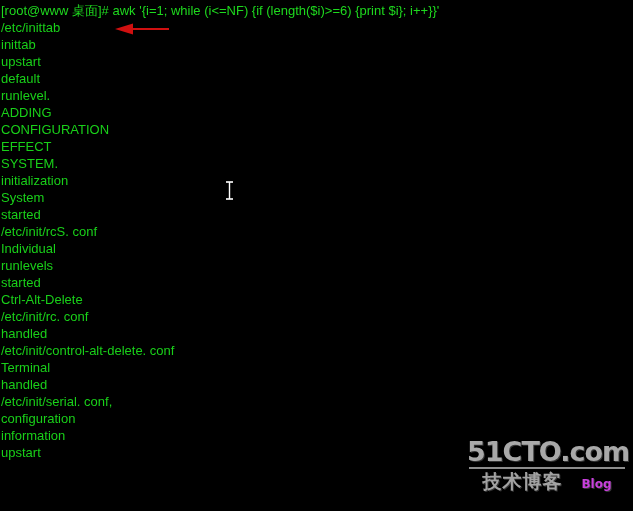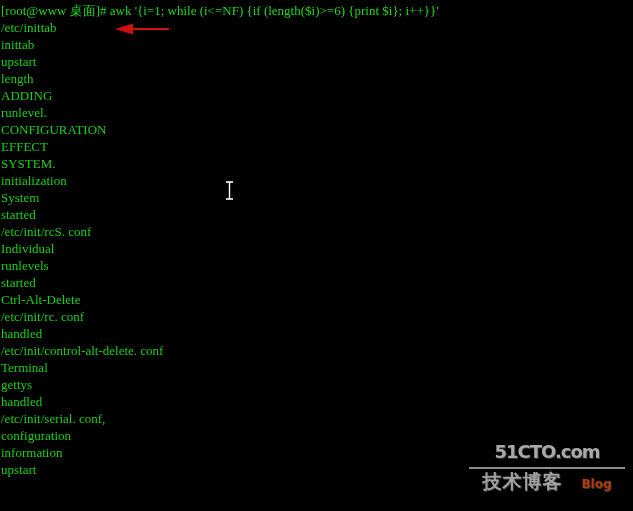--- a/index.html
+++ b/index.html
@@ -25,21 +25,21 @@
   .term-screen {
     position: absolute;
     top: 0;
     left: 0;
     width: 633px;
     padding: 2px 0 0 1px;
     box-sizing: border-box;
   }
 
   .term-line {
-    font-family: Liberation Serif, serif;
+    font-family: Liberation Sans, sans-serif;
     font-size: 13px;
     line-height: 17px;
     height: 17px;
     color: #19d019;
     white-space: pre;
     letter-spacing: 0px;
   }
 
   .term-line.prompt-line {
     color: #1ed91e;
@@ -71,21 +71,21 @@
     right: 6px;
     bottom: 20px;
     width: 160px;
     text-align: center;
     opacity: 0.92;
     pointer-events: none;
     user-select: none;
   }
   #watermark .wm-main {
     font-family: "DejaVu Sans", "Liberation Sans", sans-serif;
-    font-size: 18px;
+    font-size: 27px;
     font-weight: bold;
     color: #b8b8b8;
     letter-spacing: -1px;
     line-height: 28px;
     text-shadow: 1px 1px 0 #3a3a3a;
   }
   #watermark .wm-rule {
     height: 2px;
     background: #9a9a9a;
     margin: 1px 2px 2px 2px;
@@ -102,55 +102,54 @@
     font-weight: bold;
     color: #b0b0b0;
     letter-spacing: 1px;
     line-height: 20px;
     text-shadow: 1px 1px 0 #3a3a3a;
   }
   #watermark .wm-blog {
     font-family: "DejaVu Sans", "Liberation Sans", sans-serif;
     font-size: 12px;
     font-weight: bold;
-    color: #c2410c;
+    color: #d946ef;
     line-height: 14px;
     text-shadow: 1px 1px 0 #3a3a3a;
   }
 </style>
 </head>
 <body>
 
 <div id="terminal">
 
   <div class="term-screen">
     <div class="term-line prompt-line">[root@www 桌面]# awk '{i=1; while (i&lt;=NF) {if (length($i)&gt;=6) {print $i}; i++}}'</div>
     <div id="output-container">
         <div class="term-line">/etc/inittab</div>
         <div class="term-line">inittab</div>
         <div class="term-line">upstart</div>
-        <div class="term-line">length</div>
+        <div class="term-line">default</div>
+        <div class="term-line">runlevel.</div>
         <div class="term-line">ADDING</div>
-        <div class="term-line">runlevel.</div>
         <div class="term-line">CONFIGURATION</div>
         <div class="term-line">EFFECT</div>
         <div class="term-line">SYSTEM.</div>
         <div class="term-line">initialization</div>
         <div class="term-line">System</div>
         <div class="term-line">started</div>
         <div class="term-line">/etc/init/rcS. conf</div>
         <div class="term-line">Individual</div>
         <div class="term-line">runlevels</div>
         <div class="term-line">started</div>
         <div class="term-line">Ctrl-Alt-Delete</div>
         <div class="term-line">/etc/init/rc. conf</div>
         <div class="term-line">handled</div>
         <div class="term-line">/etc/init/control-alt-delete. conf</div>
         <div class="term-line">Terminal</div>
-        <div class="term-line">gettys</div>
         <div class="term-line">handled</div>
         <div class="term-line">/etc/init/serial. conf,</div>
         <div class="term-line">configuration</div>
         <div class="term-line">information</div>
         <div class="term-line">upstart</div>
       </div>
   </div>
 
   <svg id="arrow-annotation" viewBox="0 0 54 14">
     <line x1="16" y1="7" x2="54" y2="7" stroke="#d01010" stroke-width="2.2"></line>

